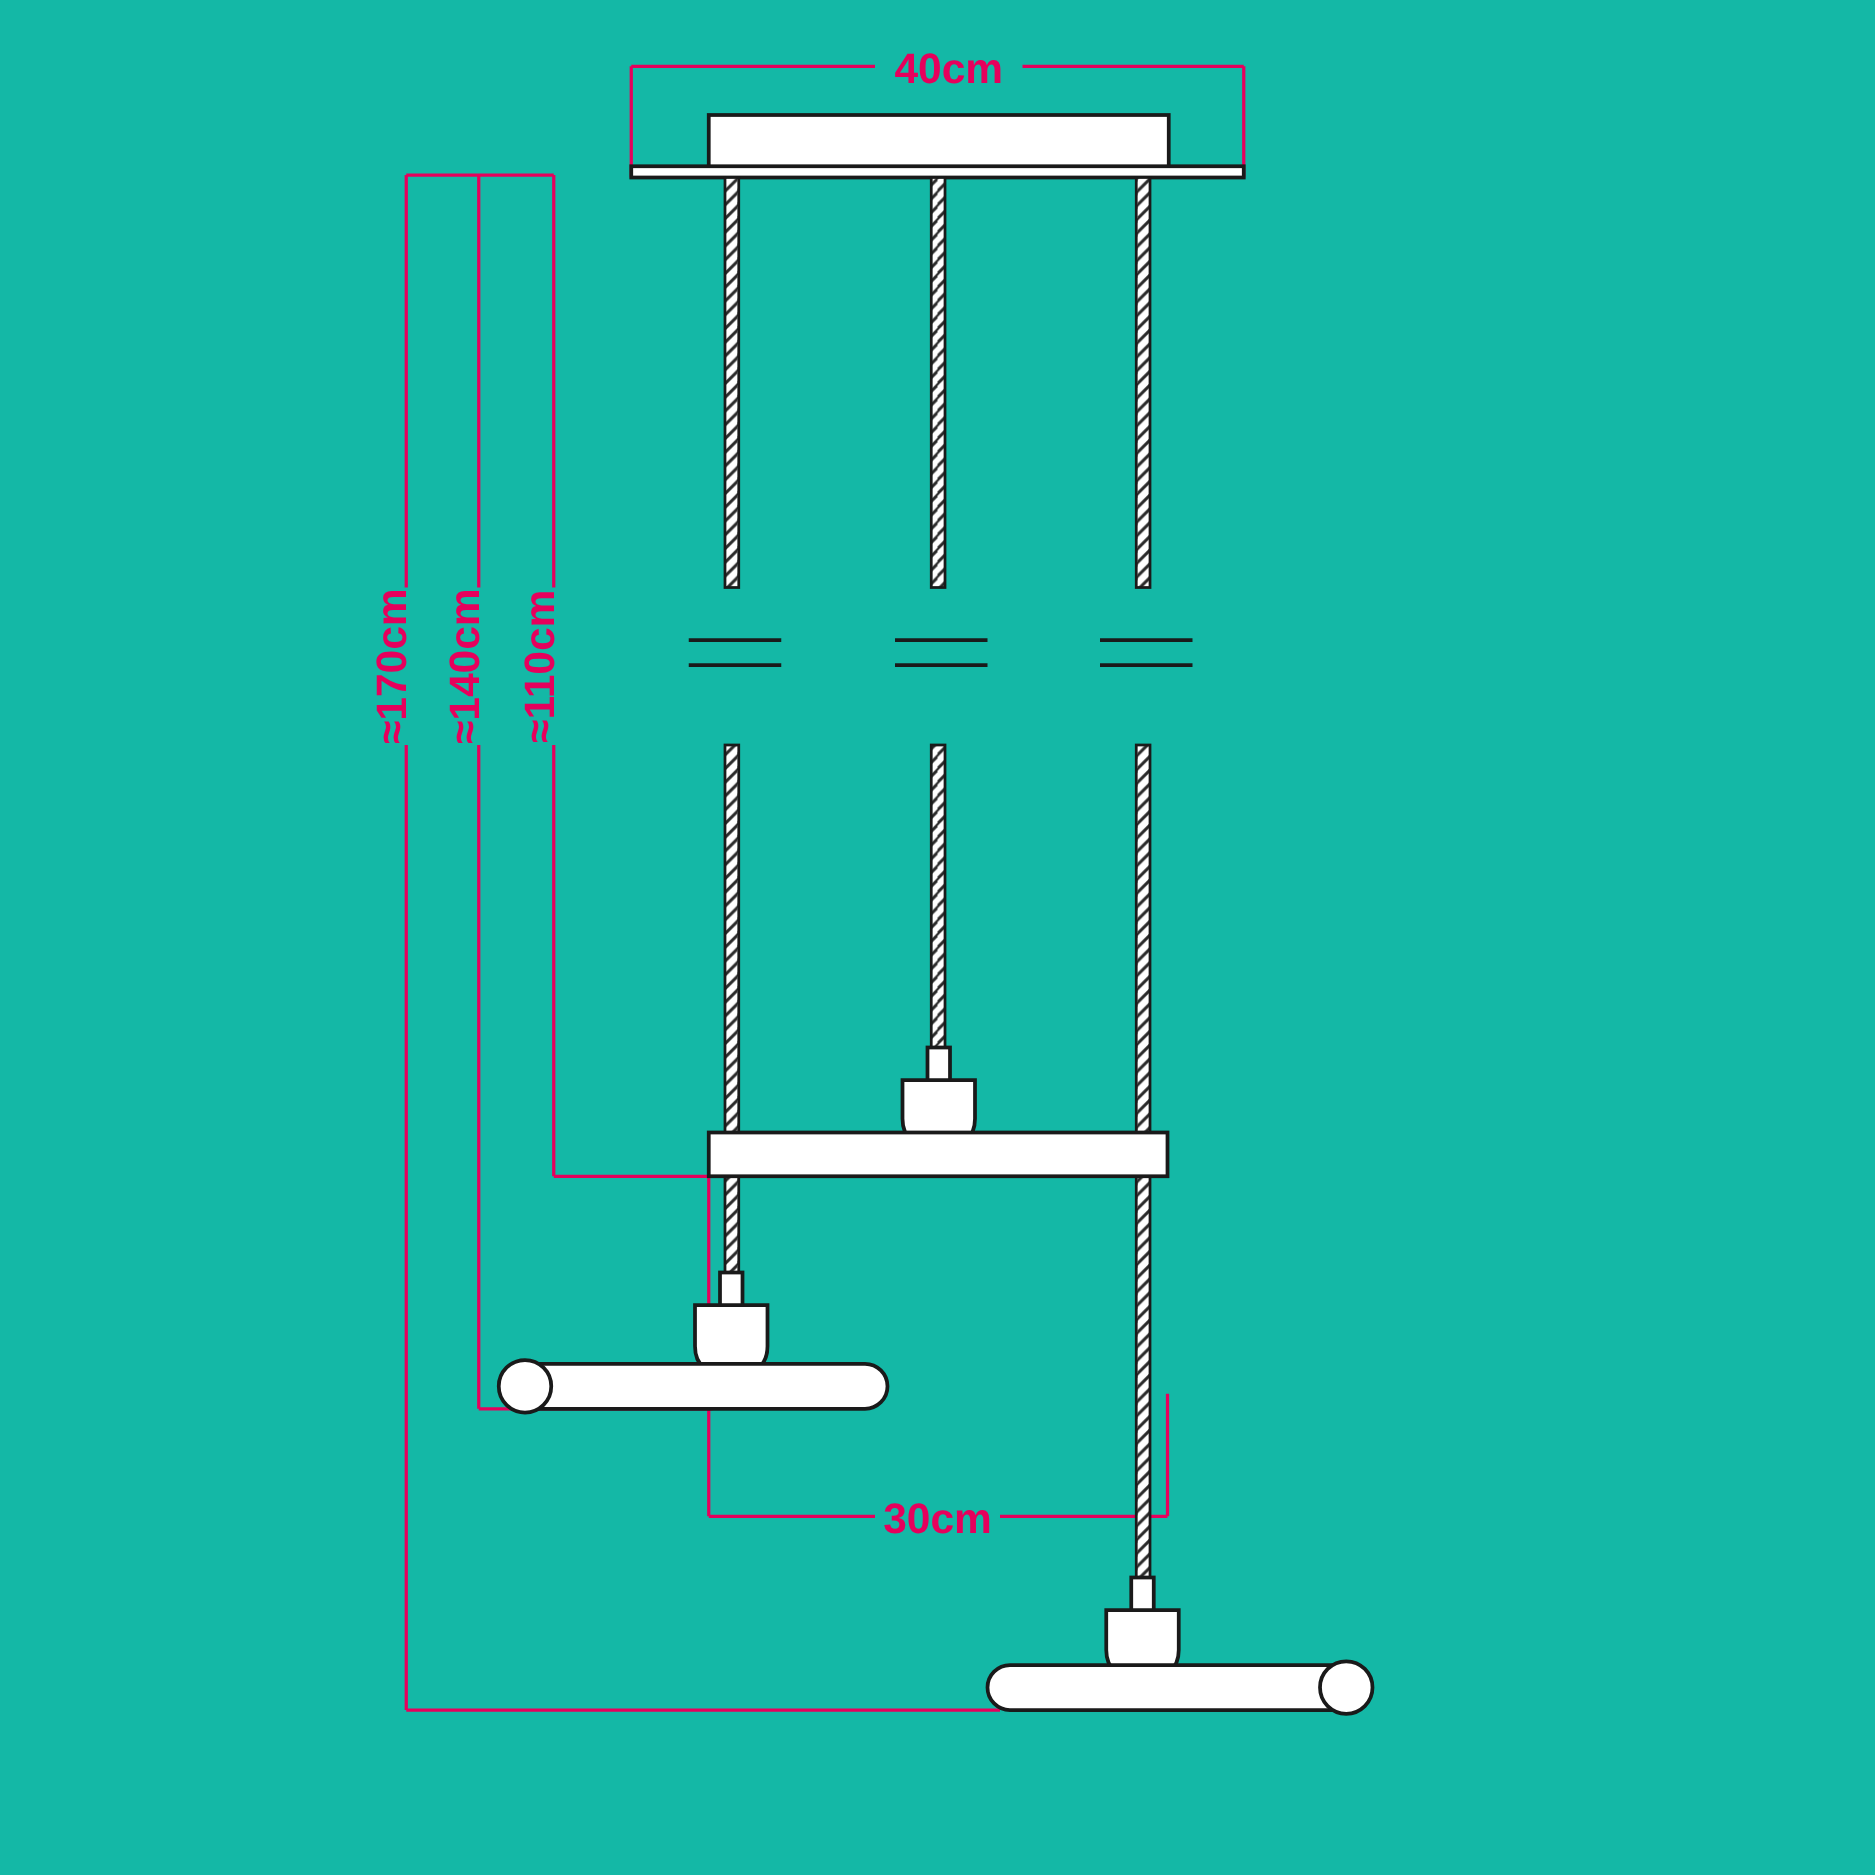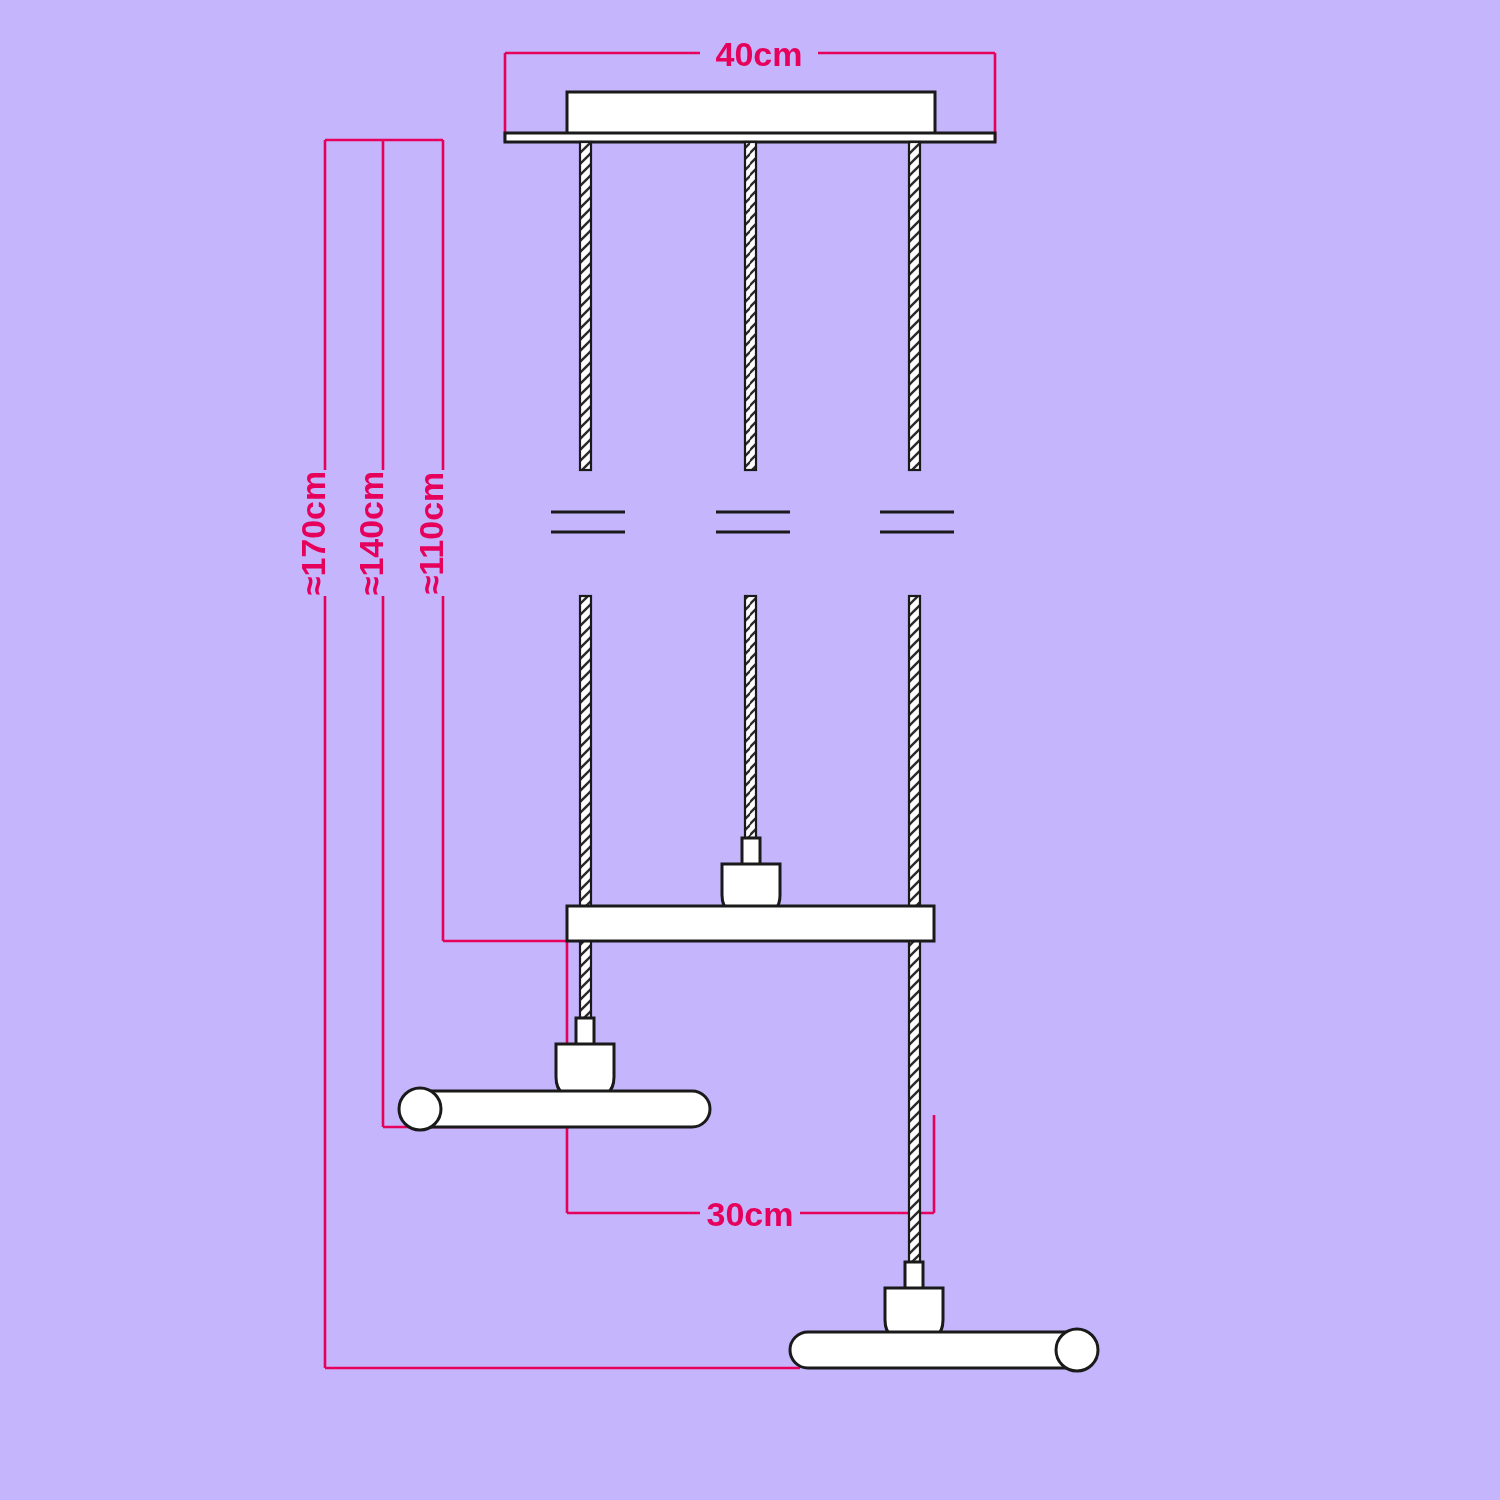--- a/index.html
+++ b/index.html
@@ -8,21 +8,21 @@
     padding: 0;
     background: #ffffff;
   }
   body {
     font-family: "Liberation Sans", sans-serif;
   }
   #drawing-root {
     position: relative;
     width: 1500px;
     height: 1500px;
-    background: #c4b5fd;
+    background: #14b8a6;
     overflow: hidden;
   }
   #drawing-svg {
     display: block;
     width: 1500px;
     height: 1500px;
   }
   .dim-label {
     font-family: "Liberation Sans", sans-serif;
     font-weight: bold;

